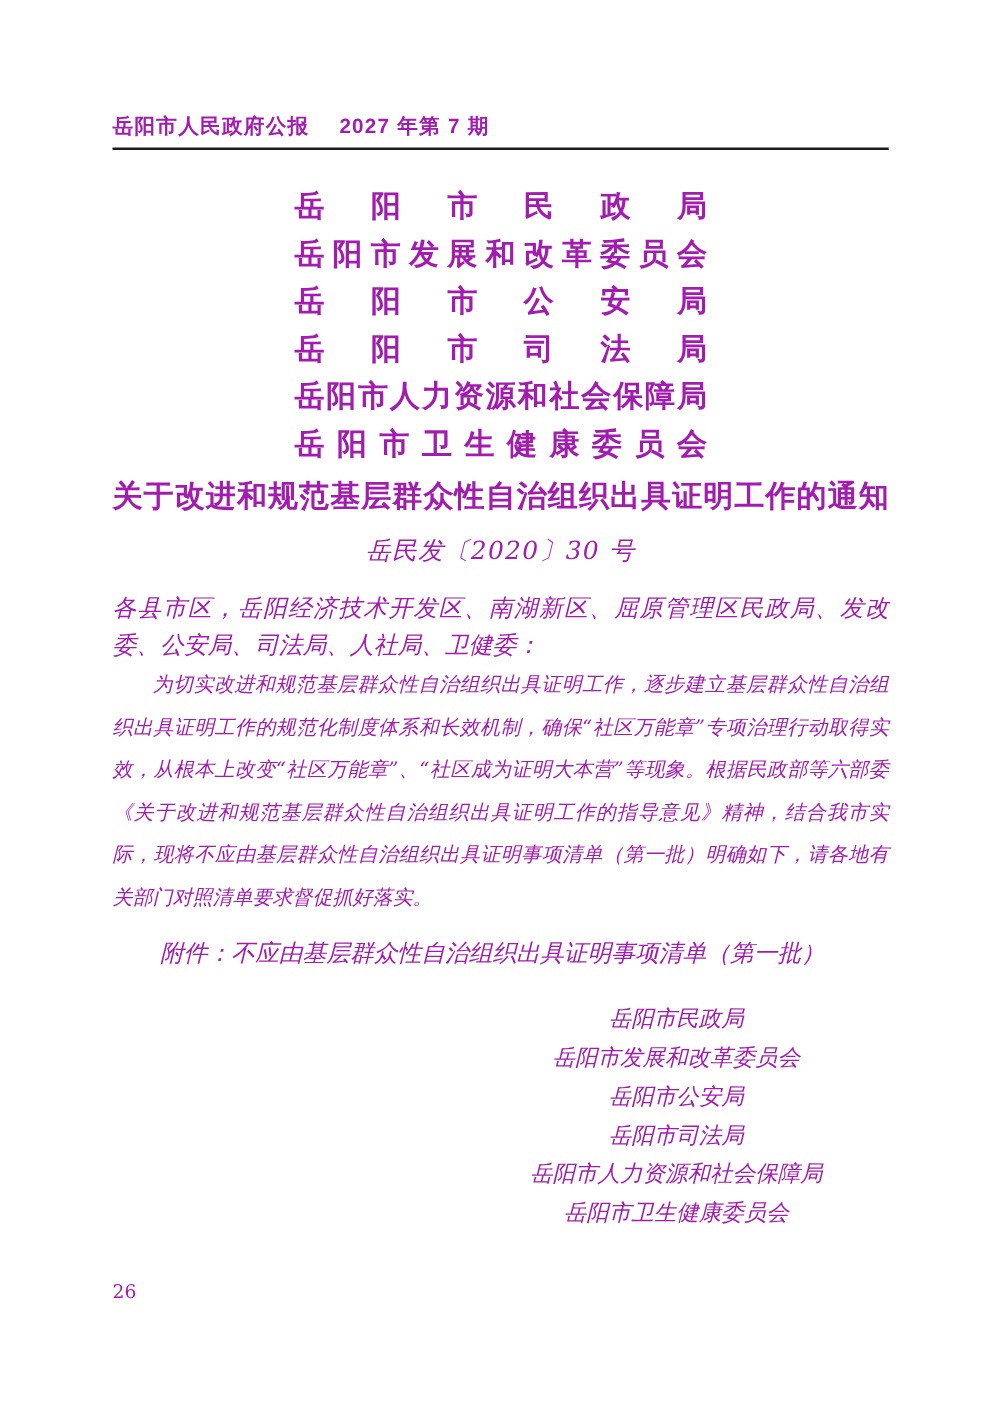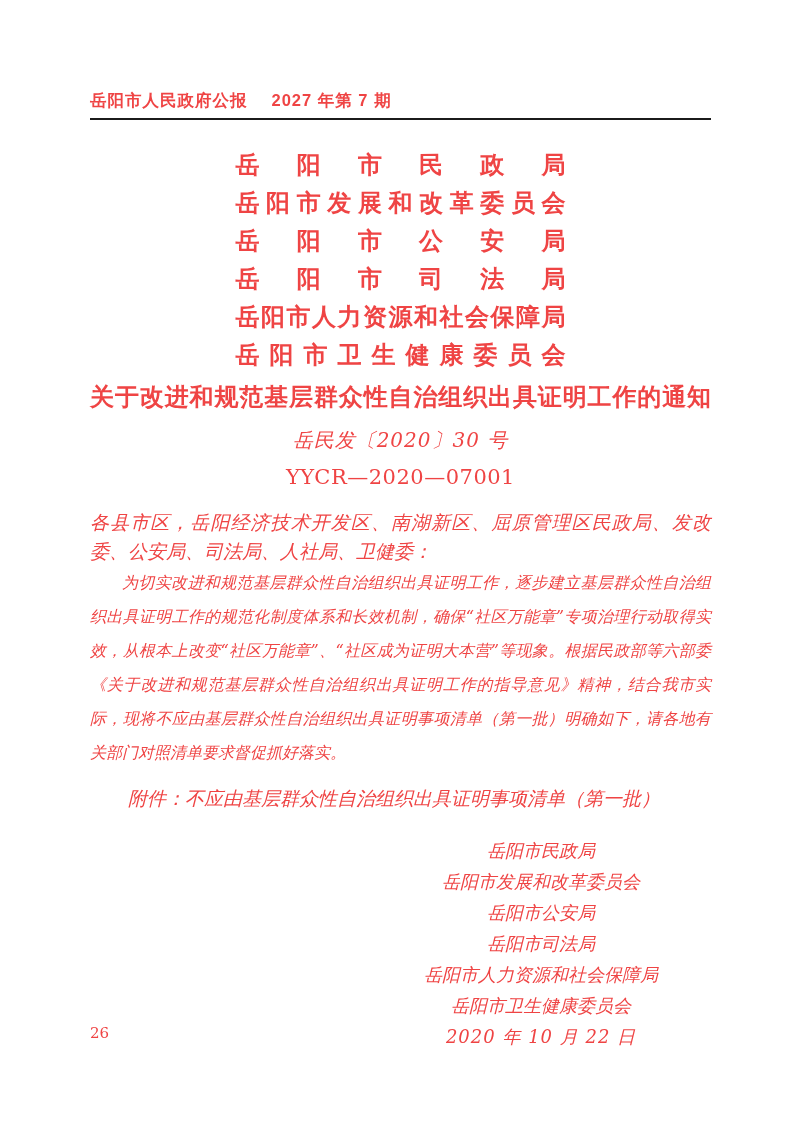--- a/index.html
+++ b/index.html
@@ -1,18 +1,18 @@
 <!DOCTYPE html>
 <html><head>
 <meta charset="utf-8">
 <style>
   html,body{margin:0;padding:0;background:#ffffff;}
   .page{
     position:relative;width:780px;height:1122px;background:#ffffff;
-    color:#ef4444;overflow:hidden;
+    color:#a21caf;overflow:hidden;
     font-family:"DejaVu Serif","Liberation Serif",serif;
   }
   .content{position:absolute;left:90px;top:0;width:621px;}
   .gz-header{
     display:flex;align-items:baseline;gap:24px;
     margin-top:90px;padding-bottom:6px;border-bottom:2px solid #1b1b1b;
     font-family:"Liberation Sans","DejaVu Sans",sans-serif;
     font-weight:bold;font-size:16.5px;letter-spacing:1px;
   }
   .issuers{width:330px;margin:26px auto 0;}
@@ -71,34 +71,32 @@
       <div class="issuer-line">岳阳市发展和改革委员会</div>
       <div class="issuer-line">岳阳市公安局</div>
       <div class="issuer-line">岳阳市司法局</div>
       <div class="issuer-line">岳阳市人力资源和社会保障局</div>
       <div class="issuer-line">岳阳市卫生健康委员会</div>
     </div>
 
     <div class="notice-title">关于改进和规范基层群众性自治组织出具证明工作的通知</div>
 
     <div class="doc-number">岳民发〔2020〕30 号</div>
-    <div class="reg-number">YYCR—2020—07001</div>
 
     <div class="salutation">各县市区，岳阳经济技术开发区、南湖新区、屈原管理区民政局、发改委、公安局、司法局、人社局、卫健委：</div>
 
     <p class="body-para">为切实改进和规范基层群众性自治组织出具证明工作，逐步建立基层群众性自治组织出具证明工作的规范化制度体系和长效机制，确保“社区万能章”专项治理行动取得实效，从根本上改变“社区万能章”、“社区成为证明大本营”等现象。根据民政部等六部委《关于改进和规范基层群众性自治组织出具证明工作的指导意见》精神，结合我市实际，现将不应由基层群众性自治组织出具证明事项清单（第一批）明确如下，请各地有关部门对照清单要求督促抓好落实。</p>
 
     <div class="attachment">附件：不应由基层群众性自治组织出具证明事项清单（第一批）</div>
 
     <div class="signature">
       <div>岳阳市民政局</div>
       <div>岳阳市发展和改革委员会</div>
       <div>岳阳市公安局</div>
       <div>岳阳市司法局</div>
       <div>岳阳市人力资源和社会保障局</div>
       <div>岳阳市卫生健康委员会</div>
-      <div class="sig-date">2020 年 10 月 22 日</div>
     </div>
 
   </div>
 
   <div class="page-number">26</div>
 </div>
 
 </body></html>

